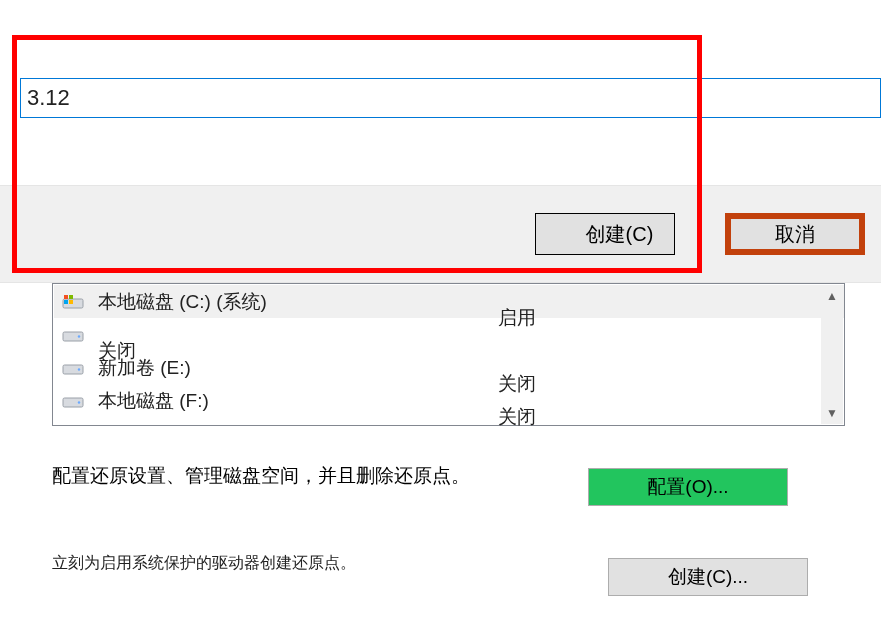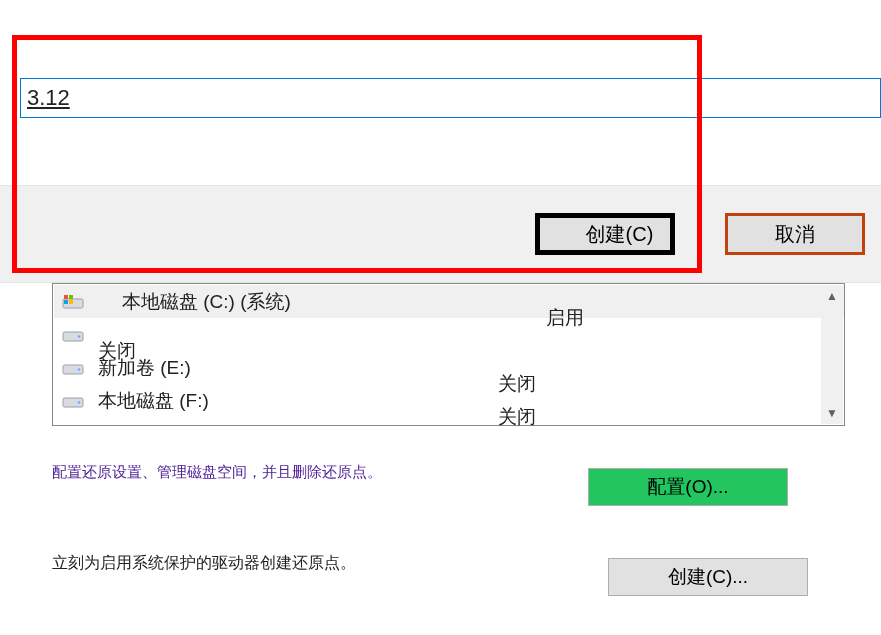--- a/index.html
+++ b/index.html
@@ -43,21 +43,20 @@
   }
   .name-input {
     width: 100%;
     height: 40px;
     font-size: 22px;
     padding: 4px 6px;
     border: 1px solid #0078d7;
     outline: none;
     font-family: inherit;
     color: #222;
-    text-decoration: underline;
   }
 
   .button-bar {
     position: absolute;
     left: 0;
     top: 185px;
     width: 881px;
     height: 98px;
     background: #f0f0f0;
     border-top: 1px solid #e5e5e5;
@@ -68,28 +67,28 @@
     height: 42px;
     font-size: 20px;
     font-family: inherit;
     background: #e1e1e1;
     cursor: pointer;
   }
   .btn-create {
     left: 535px;
     top: 27px;
     width: 140px;
-    border: 5px solid #000000;
+    border: 1px solid #000000;
     padding-left: 35px;
   }
   .btn-cancel {
     left: 725px;
     top: 27px;
     width: 140px;
-    border: 3px solid #c2410c;
+    border: 6px solid #c2410c;
   }
 
   
   .panel {
     position: absolute;
     left: 0;
     top: 283px;
     width: 881px;
   }
 
@@ -111,21 +110,20 @@
   .drive-row {
     display: flex;
     align-items: center;
     height: 33px;
     padding-left: 8px;
     font-size: 19px;
     color: #222;
   }
   .drive-row.selected {
     background: #f0f0f0;
-    gap: 24px;
   }
   .drive-icon-col {
     width: 36px;
     display: flex;
     align-items: center;
   }
   .drive-name-col {
     width: 400px;
     white-space: nowrap;
   }
@@ -155,22 +153,22 @@
     justify-content: center;
     color: #606060;
     font-size: 12px;
     cursor: pointer;
   }
 
   .desc1 {
     position: absolute;
     left: 52px;
     top: 180px;
-    font-size: 15px;
-    color: #4c1d95;
+    font-size: 19px;
+    color: #000000;
   }
   .btn-configure {
     position: absolute;
     left: 588px;
     top: 185px;
     width: 200px;
     height: 38px;
     font-size: 19px;
     font-family: inherit;
     background: #22c55e;

